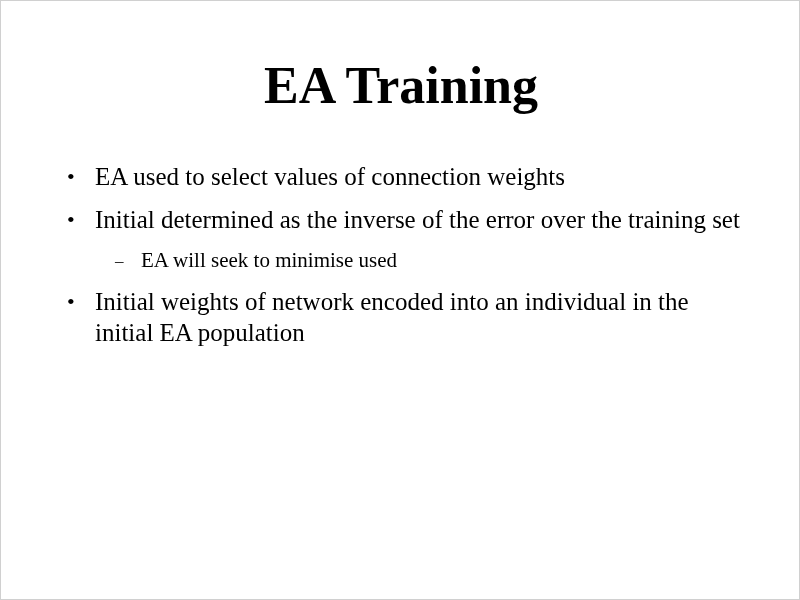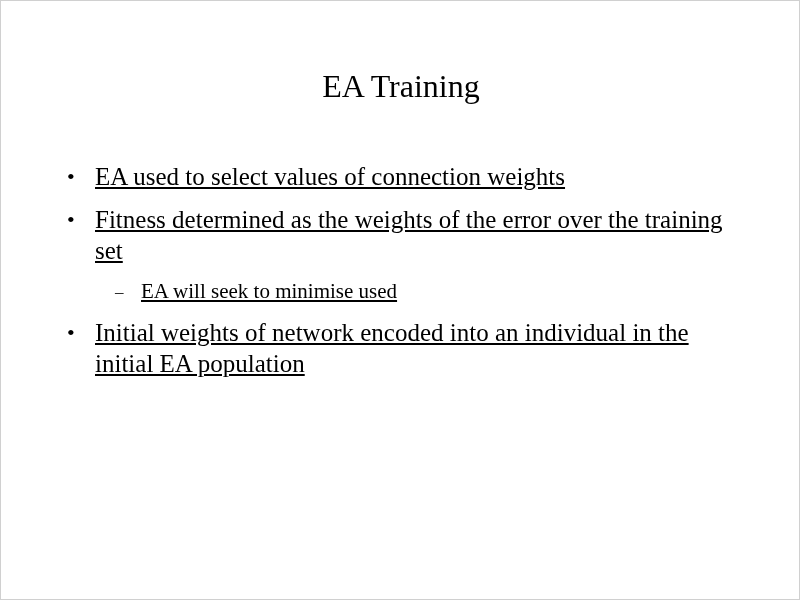--- a/index.html
+++ b/index.html
@@ -20,23 +20,23 @@
     height: 600px;
     box-sizing: border-box;
     border: 1px solid #d0d0d0;
   }
   .slide-title {
     position: absolute;
     top: 62px;
     left: 0;
     width: 800px;
     text-align: center;
-    font-size: 32px;
+    font-size: 52px;
     line-height: 46px;
-    font-weight: normal;
+    font-weight: bold;
     font-family: "Liberation Serif", serif;
   }
   .body-content {
     position: absolute;
     top: 160px;
     left: 60px;
     width: 690px;
   }
   .bullet-l1 {
     position: relative;
@@ -65,40 +65,39 @@
   .bullet-l2 .marker {
     position: absolute;
     left: 8px;
     top: 0px;
     font-size: 17px;
     line-height: 27px;
   }
   .bullet-text {
     display: block;
     white-space: pre-line;
-    text-decoration: underline;
   }
 </style>
 </head>
 <body>
 
 <div class="slide">
 
   <div class="slide-title">EA Training</div>
 
   <div class="body-content">
 
     <div class="bullet-l1">
       <span class="marker">•</span>
       <span class="bullet-text">EA used to select values of connection weights</span>
     </div>
 
     <div class="bullet-l1">
       <span class="marker">•</span>
-      <span class="bullet-text">Fitness determined as the weights of the error over the training set</span>
+      <span class="bullet-text">Initial determined as the inverse of the error over the training set</span>
     </div>
 
     <div class="bullet-l2">
       <span class="marker">–</span>
       <span class="bullet-text">EA will seek to minimise used</span>
     </div>
 
     <div class="bullet-l1">
       <span class="marker">•</span>
       <span class="bullet-text">Initial weights of network encoded into an individual in the initial EA population</span>

